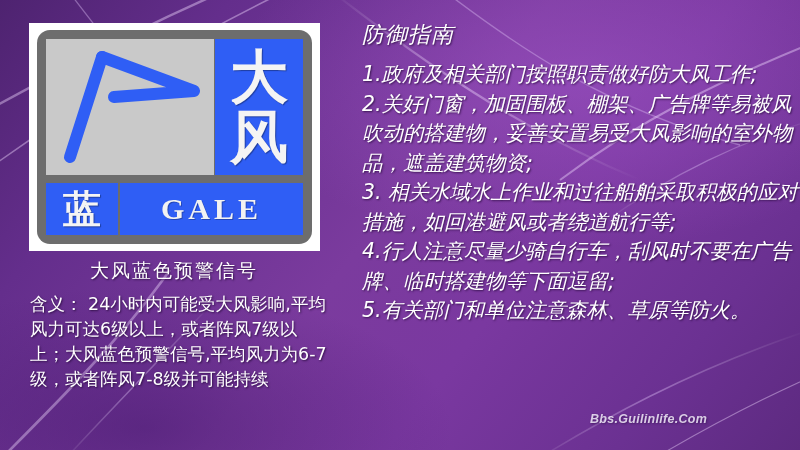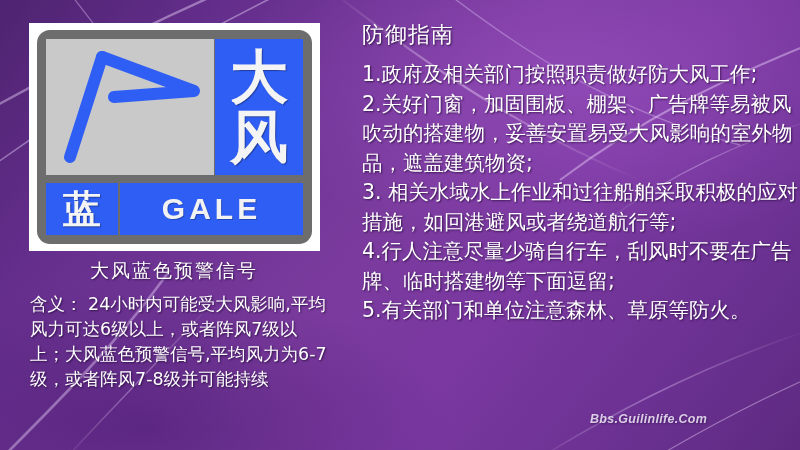--- a/index.html
+++ b/index.html
@@ -93,21 +93,21 @@
     bottom: 0;
     width: 183px;
     height: 52px;
     background: #2f5ef5;
     display: flex;
     align-items: center;
     justify-content: center;
   }
   .gale-text {
     color: #f2f2f2;
-    font-family: Liberation Sans, sans-serif;
+    font-family: Liberation Serif, serif;
     font-weight: 700;
     font-size: 30px;
     letter-spacing: 4px;
     line-height: 1;
     text-shadow: 1px 1px 0 rgba(0,0,0,0.25);
   }
   .cjk-glyph {
     color: #f4f4f4;
     font-family: "DejaVu Sans", "Liberation Sans", sans-serif;
     font-weight: 700;
@@ -159,20 +159,21 @@
     white-space: pre-wrap;
   }
 
   
   .right-col {
     position: absolute;
     left: 360px;
     top: 0;
     width: 440px;
     height: 450px;
+    font-style: italic;
   }
   .guide-title {
     position: absolute;
     left: 2px;
     top: 20px;
     color: #ffffff;
     font-size: 22px;
     letter-spacing: 1px;
     font-family: "DejaVu Sans", "Liberation Sans", sans-serif;
     text-shadow: 1px 1px 2px rgba(40,10,60,0.8);

